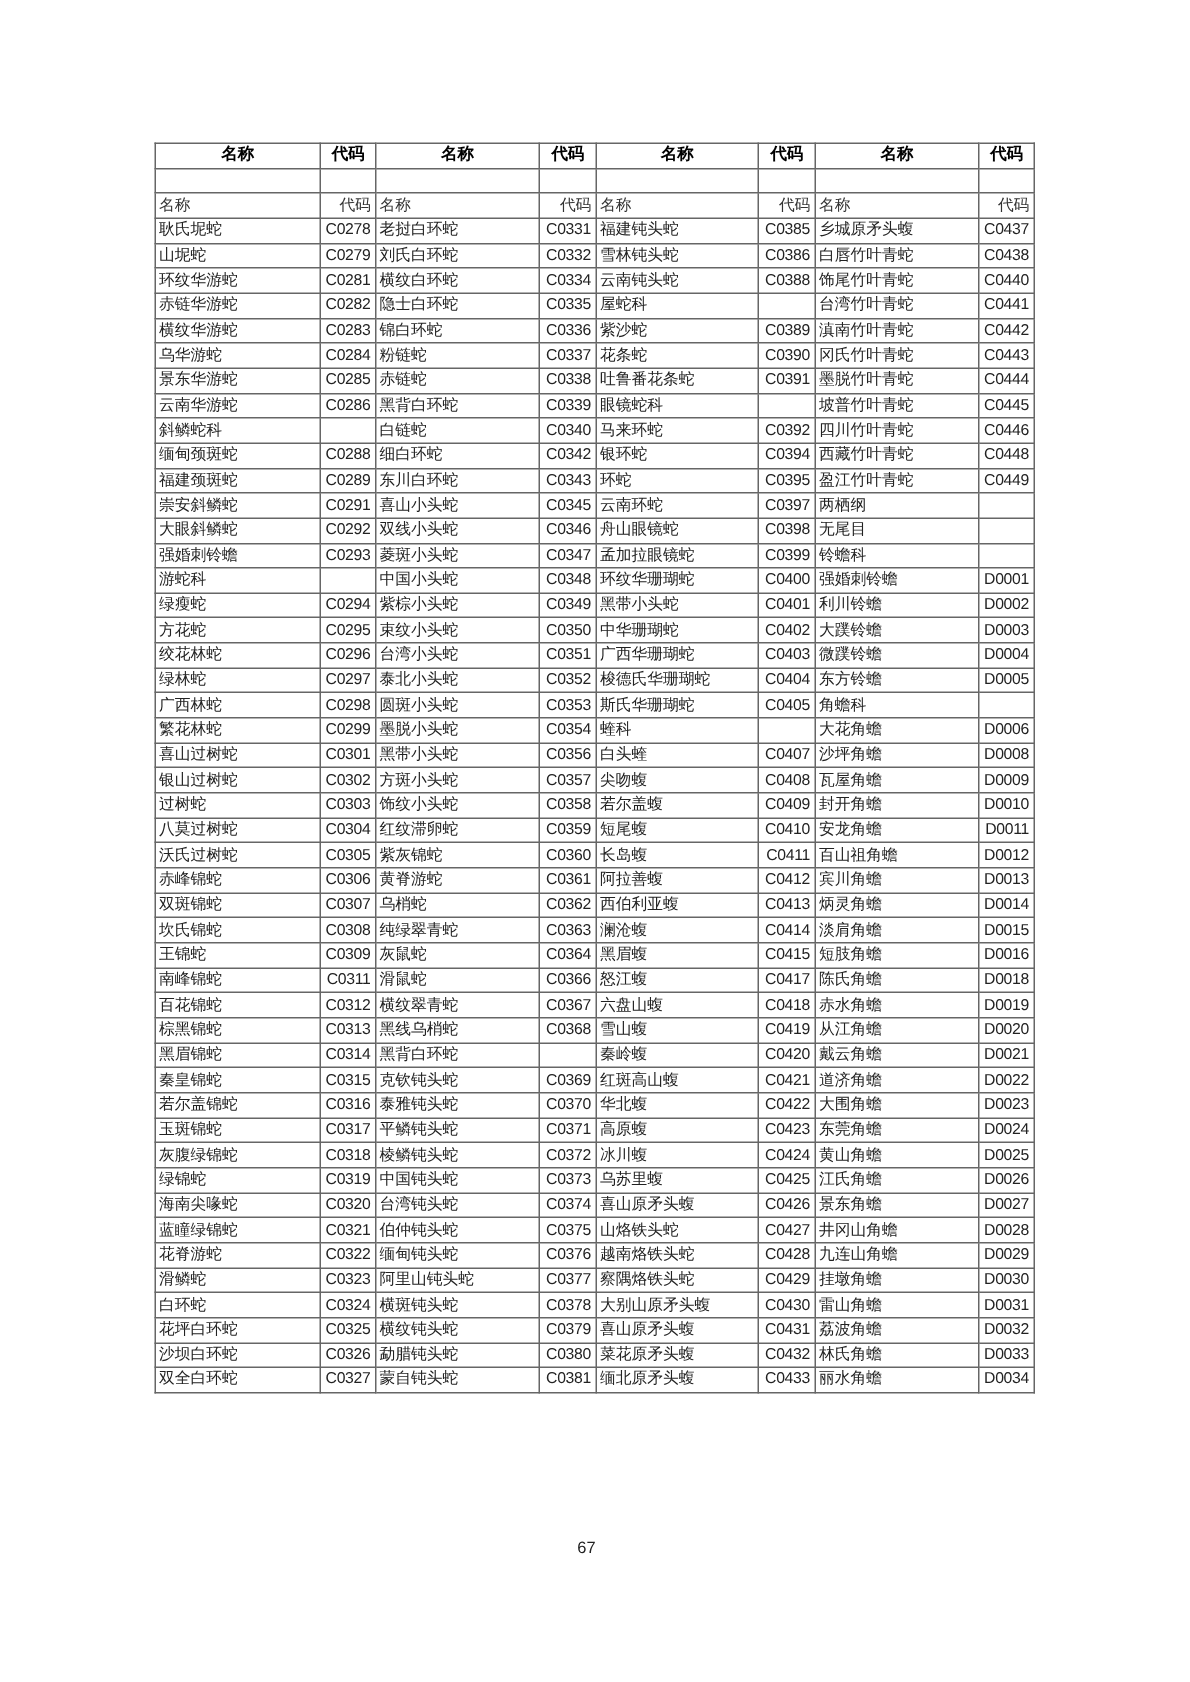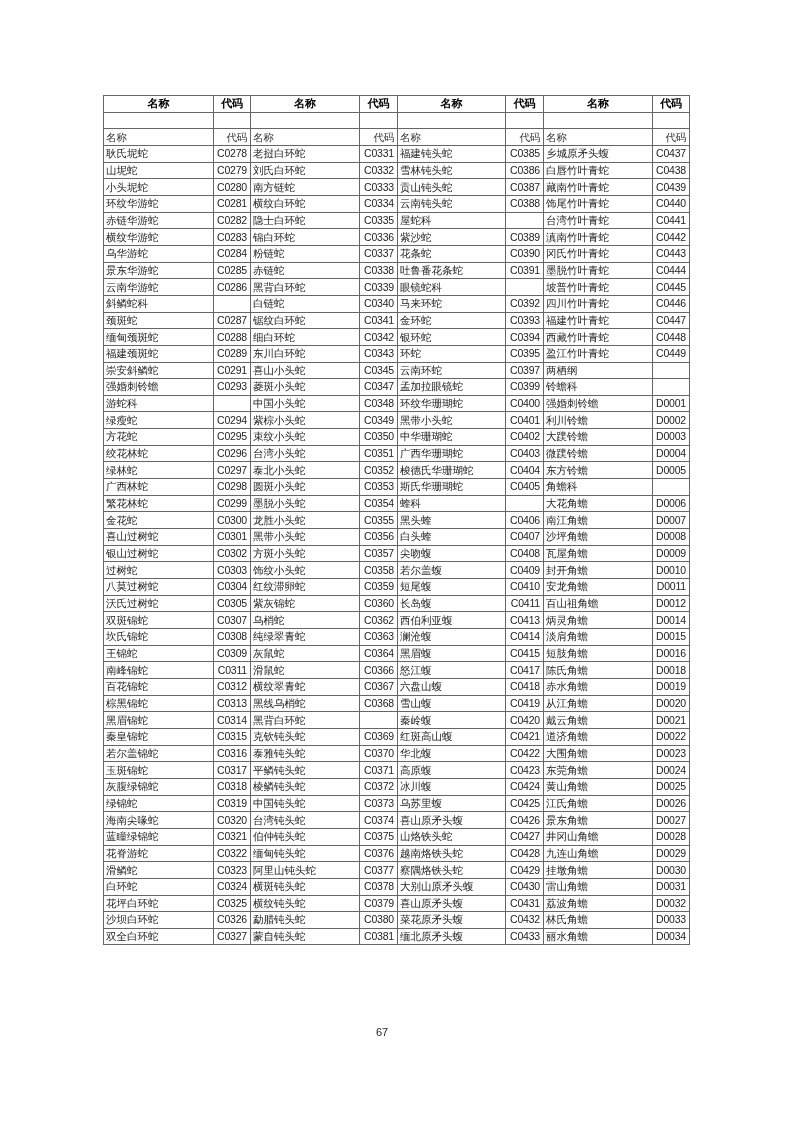--- a/index.html
+++ b/index.html
@@ -16,21 +16,21 @@
     height: 15.67px; padding: 0 2px;
     font-size: 10.5px; line-height: 15px;
     white-space: nowrap; overflow: hidden;
     vertical-align: middle;
   }
   table.species td.name { text-align: left; }
   table.species td.code { text-align: right; padding-right: 3px; font-size: 10.5px; letter-spacing: -0.2px; }
   table.species tr.hdr td { font-weight: bold; text-align: center; color: #000; font-size: 11px; }
   table.species tr.hdr td.code { text-align: center; padding-right: 2px; }
   table.species tr.sub td { color: #333; }
-  .page-number { position: absolute; left: 376px; top: 1026px; width: 30px; 
+  .page-number { position: absolute; left: 376px; top: 1026px; width: 30px; text-align: center;
                  font-size: 11px; color: #222; }
 </style>
 </head>
 <body>
 
 <div class="page">
   <table class="species">
     <colgroup>
       <col style="width:110px">
         <col style="width:37px">
@@ -88,30 +88,20 @@
           <td class="name">山坭蛇</td>
           <td class="code">C0279</td>
           <td class="name">刘氏白环蛇</td>
           <td class="code">C0332</td>
           <td class="name">雪林钝头蛇</td>
           <td class="code">C0386</td>
           <td class="name">白唇竹叶青蛇</td>
           <td class="code">C0438</td>
         </tr>
         <tr>
-          <td class="name">小头坭蛇</td>
-          <td class="code">C0280</td>
-          <td class="name">南方链蛇</td>
-          <td class="code">C0333</td>
-          <td class="name">贡山钝头蛇</td>
-          <td class="code">C0387</td>
-          <td class="name">藏南竹叶青蛇</td>
-          <td class="code">C0439</td>
-        </tr>
-        <tr>
           <td class="name">环纹华游蛇</td>
           <td class="code">C0281</td>
           <td class="name">横纹白环蛇</td>
           <td class="code">C0334</td>
           <td class="name">云南钝头蛇</td>
           <td class="code">C0388</td>
           <td class="name">饰尾竹叶青蛇</td>
           <td class="code">C0440</td>
         </tr>
         <tr>
@@ -168,30 +158,20 @@
           <td class="name">斜鳞蛇科</td>
           <td class="code"></td>
           <td class="name">白链蛇</td>
           <td class="code">C0340</td>
           <td class="name">马来环蛇</td>
           <td class="code">C0392</td>
           <td class="name">四川竹叶青蛇</td>
           <td class="code">C0446</td>
         </tr>
         <tr>
-          <td class="name">颈斑蛇</td>
-          <td class="code">C0287</td>
-          <td class="name">锯纹白环蛇</td>
-          <td class="code">C0341</td>
-          <td class="name">金环蛇</td>
-          <td class="code">C0393</td>
-          <td class="name">福建竹叶青蛇</td>
-          <td class="code">C0447</td>
-        </tr>
-        <tr>
           <td class="name">缅甸颈斑蛇</td>
           <td class="code">C0288</td>
           <td class="name">细白环蛇</td>
           <td class="code">C0342</td>
           <td class="name">银环蛇</td>
           <td class="code">C0394</td>
           <td class="name">西藏竹叶青蛇</td>
           <td class="code">C0448</td>
         </tr>
         <tr>
@@ -208,20 +188,30 @@
           <td class="name">崇安斜鳞蛇</td>
           <td class="code">C0291</td>
           <td class="name">喜山小头蛇</td>
           <td class="code">C0345</td>
           <td class="name">云南环蛇</td>
           <td class="code">C0397</td>
           <td class="name">两栖纲</td>
           <td class="code"></td>
         </tr>
         <tr>
+          <td class="name">大眼斜鳞蛇</td>
+          <td class="code">C0292</td>
+          <td class="name">双线小头蛇</td>
+          <td class="code">C0346</td>
+          <td class="name">舟山眼镜蛇</td>
+          <td class="code">C0398</td>
+          <td class="name">无尾目</td>
+          <td class="code"></td>
+        </tr>
+        <tr>
           <td class="name">强婚刺铃蟾</td>
           <td class="code">C0293</td>
           <td class="name">菱斑小头蛇</td>
           <td class="code">C0347</td>
           <td class="name">孟加拉眼镜蛇</td>
           <td class="code">C0399</td>
           <td class="name">铃蟾科</td>
           <td class="code"></td>
         </tr>
         <tr>
@@ -288,30 +278,20 @@
           <td class="name">繁花林蛇</td>
           <td class="code">C0299</td>
           <td class="name">墨脱小头蛇</td>
           <td class="code">C0354</td>
           <td class="name">蝰科</td>
           <td class="code"></td>
           <td class="name">大花角蟾</td>
           <td class="code">D0006</td>
         </tr>
         <tr>
-          <td class="name">金花蛇</td>
-          <td class="code">C0300</td>
-          <td class="name">龙胜小头蛇</td>
-          <td class="code">C0355</td>
-          <td class="name">黑头蝰</td>
-          <td class="code">C0406</td>
-          <td class="name">南江角蟾</td>
-          <td class="code">D0007</td>
-        </tr>
-        <tr>
           <td class="name">喜山过树蛇</td>
           <td class="code">C0301</td>
           <td class="name">黑带小头蛇</td>
           <td class="code">C0356</td>
           <td class="name">白头蝰</td>
           <td class="code">C0407</td>
           <td class="name">沙坪角蟾</td>
           <td class="code">D0008</td>
         </tr>
         <tr>
@@ -348,20 +328,30 @@
           <td class="name">沃氏过树蛇</td>
           <td class="code">C0305</td>
           <td class="name">紫灰锦蛇</td>
           <td class="code">C0360</td>
           <td class="name">长岛蝮</td>
           <td class="code">C0411</td>
           <td class="name">百山祖角蟾</td>
           <td class="code">D0012</td>
         </tr>
         <tr>
+          <td class="name">赤峰锦蛇</td>
+          <td class="code">C0306</td>
+          <td class="name">黄脊游蛇</td>
+          <td class="code">C0361</td>
+          <td class="name">阿拉善蝮</td>
+          <td class="code">C0412</td>
+          <td class="name">宾川角蟾</td>
+          <td class="code">D0013</td>
+        </tr>
+        <tr>
           <td class="name">双斑锦蛇</td>
           <td class="code">C0307</td>
           <td class="name">乌梢蛇</td>
           <td class="code">C0362</td>
           <td class="name">西伯利亚蝮</td>
           <td class="code">C0413</td>
           <td class="name">炳灵角蟾</td>
           <td class="code">D0014</td>
         </tr>
         <tr>

